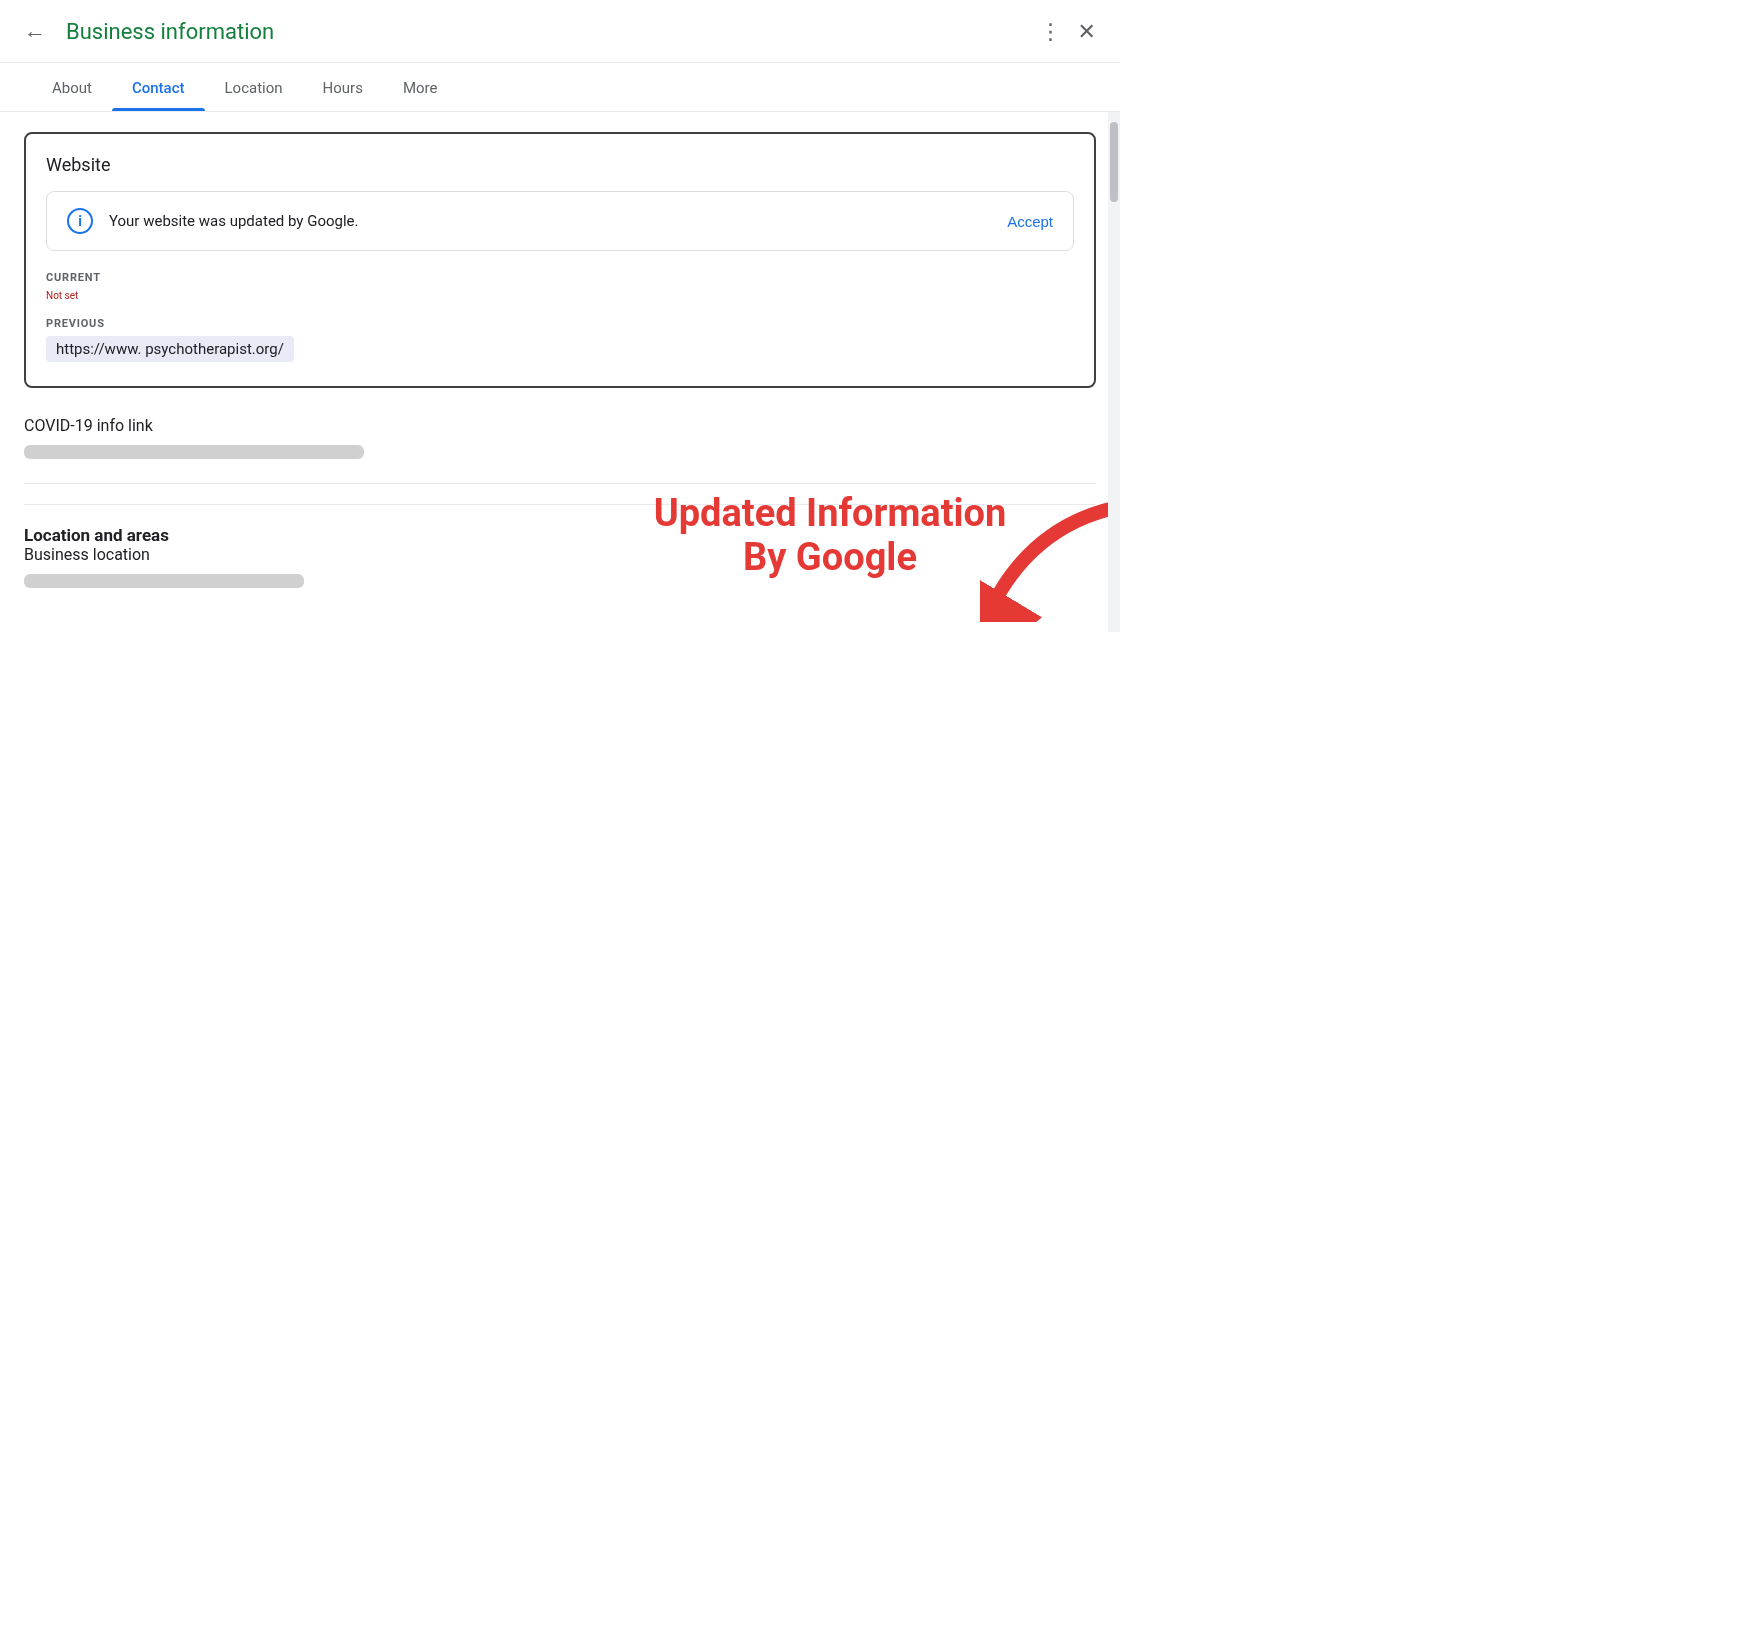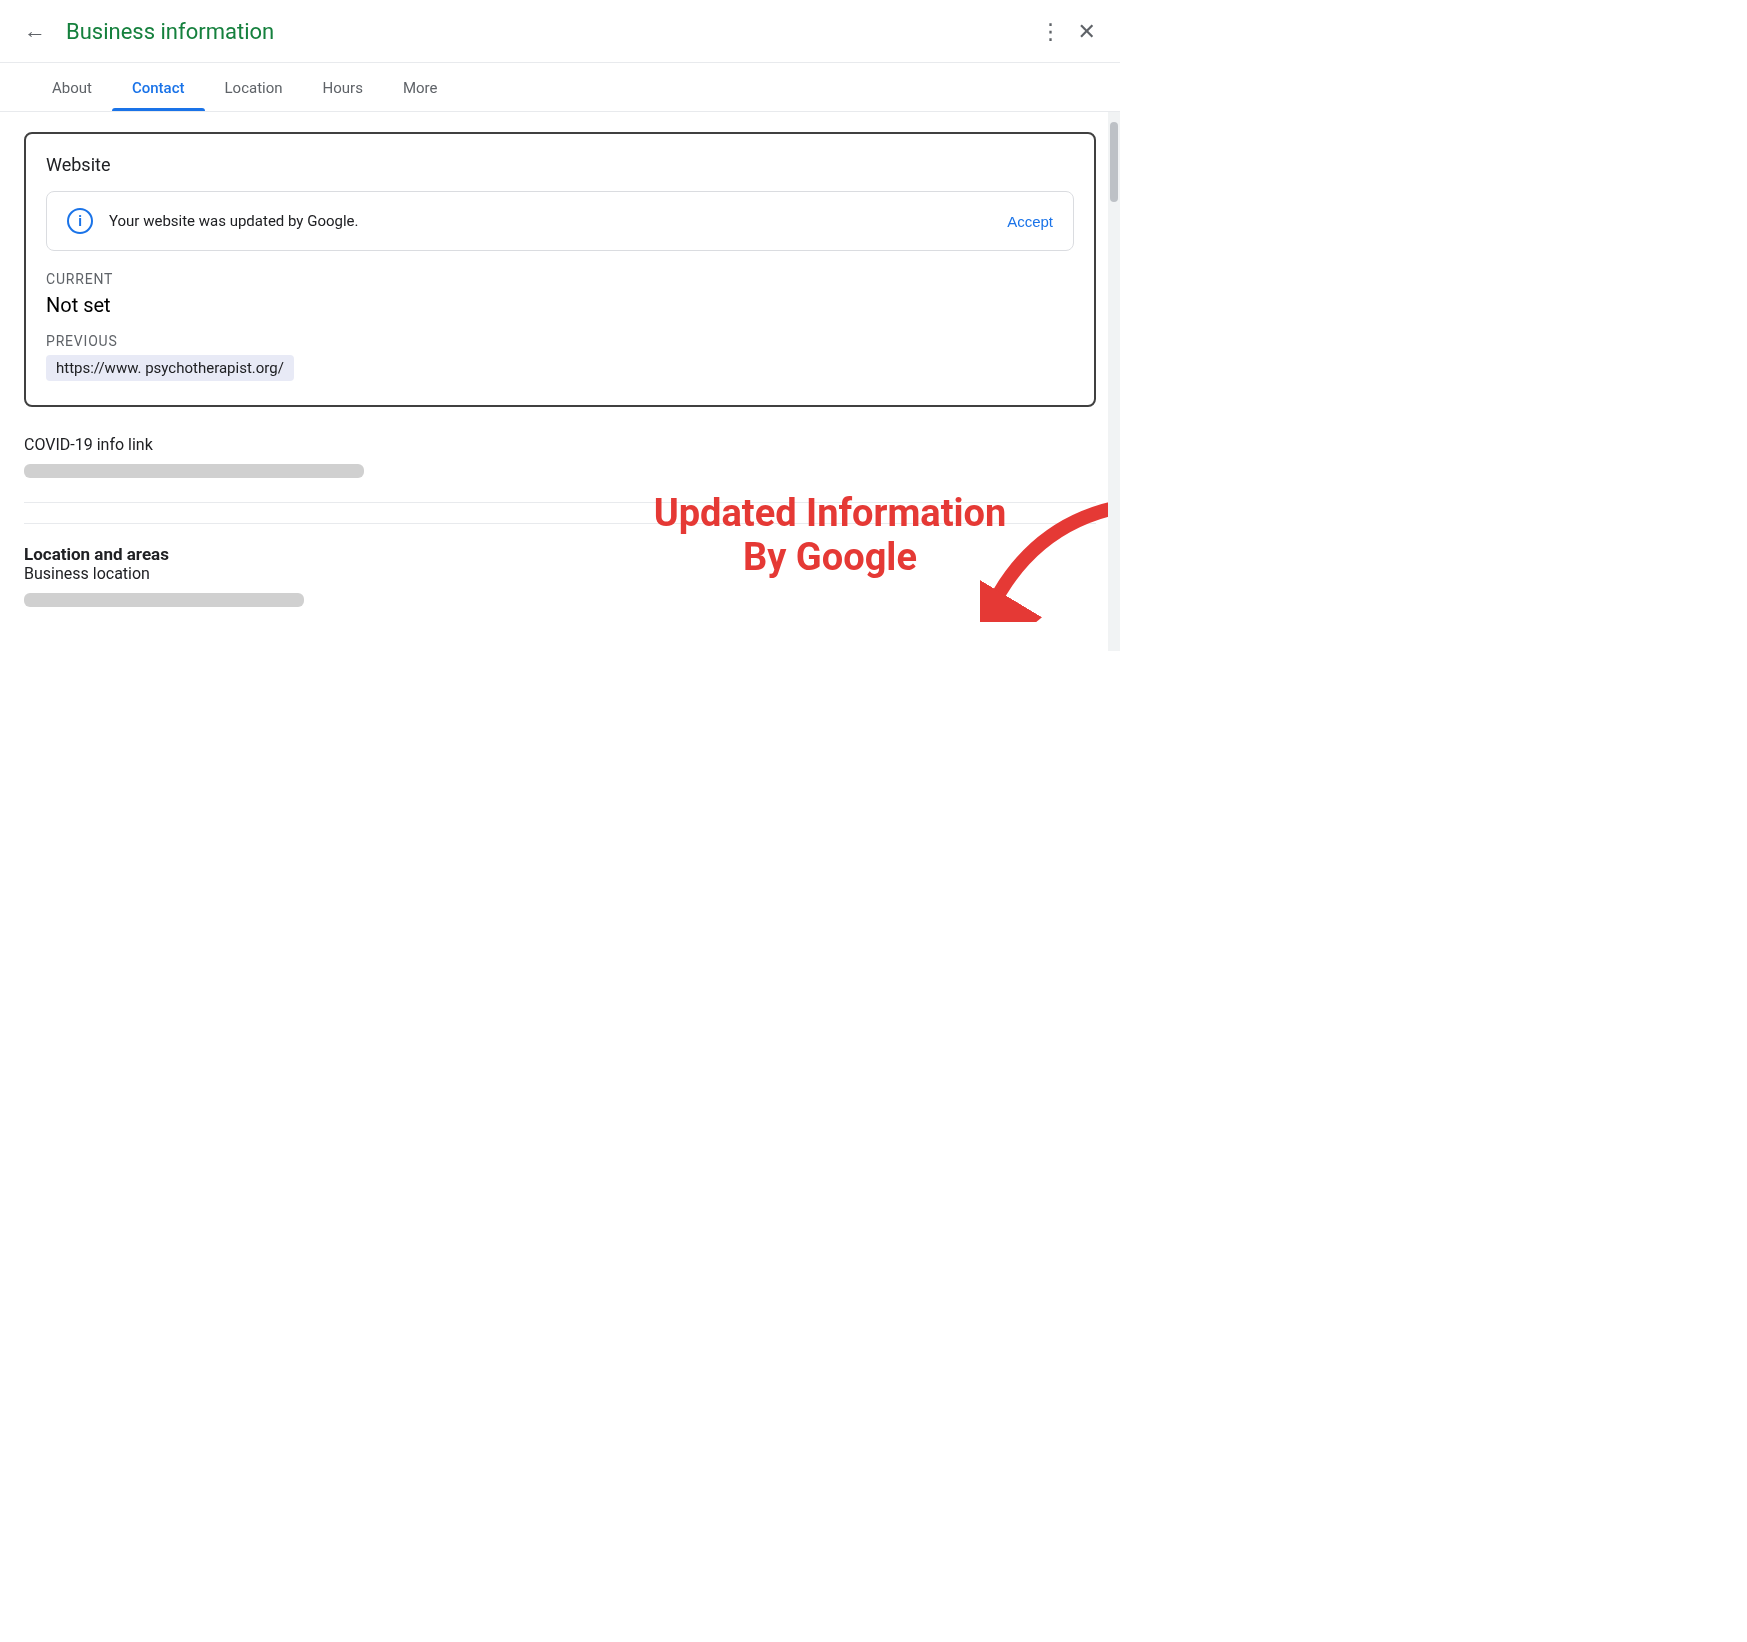--- a/index.html
+++ b/index.html
@@ -129,31 +129,31 @@
       font-size: 15px;
       font-weight: 500;
       cursor: pointer;
       background: none;
       border: none;
       padding: 0;
     }
 
     
     .field-label {
-      font-size: 14px;
-      font-weight: 400;
+      font-size: 11px;
+      font-weight: 700;
       color: #5f6368;
       letter-spacing: 0.8px;
       text-transform: uppercase;
       margin-bottom: 6px;
       margin-top: 16px;
     }
     .field-value {
-      font-size: 20px;
-      color: #000000;
+      font-size: 10px;
+      color: #b91c1c;
     }
     .url-value {
       font-size: 15px;
       color: #202124;
       background: #e8eaf6;
       border-radius: 4px;
       padding: 4px 10px;
       display: inline-block;
     }
 

